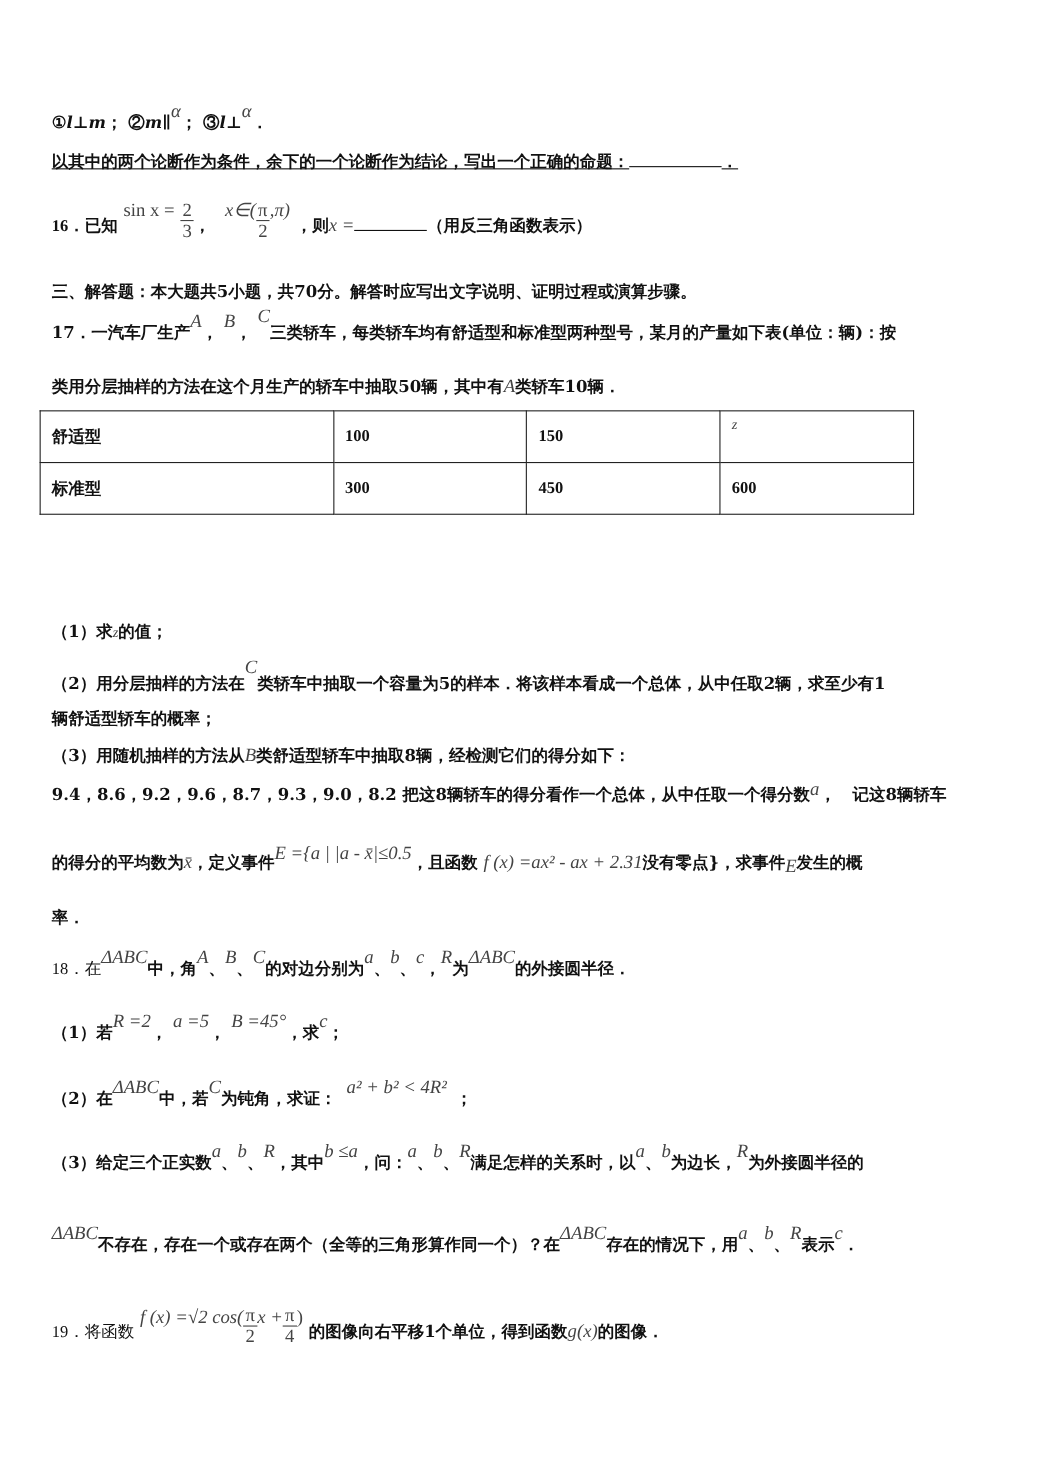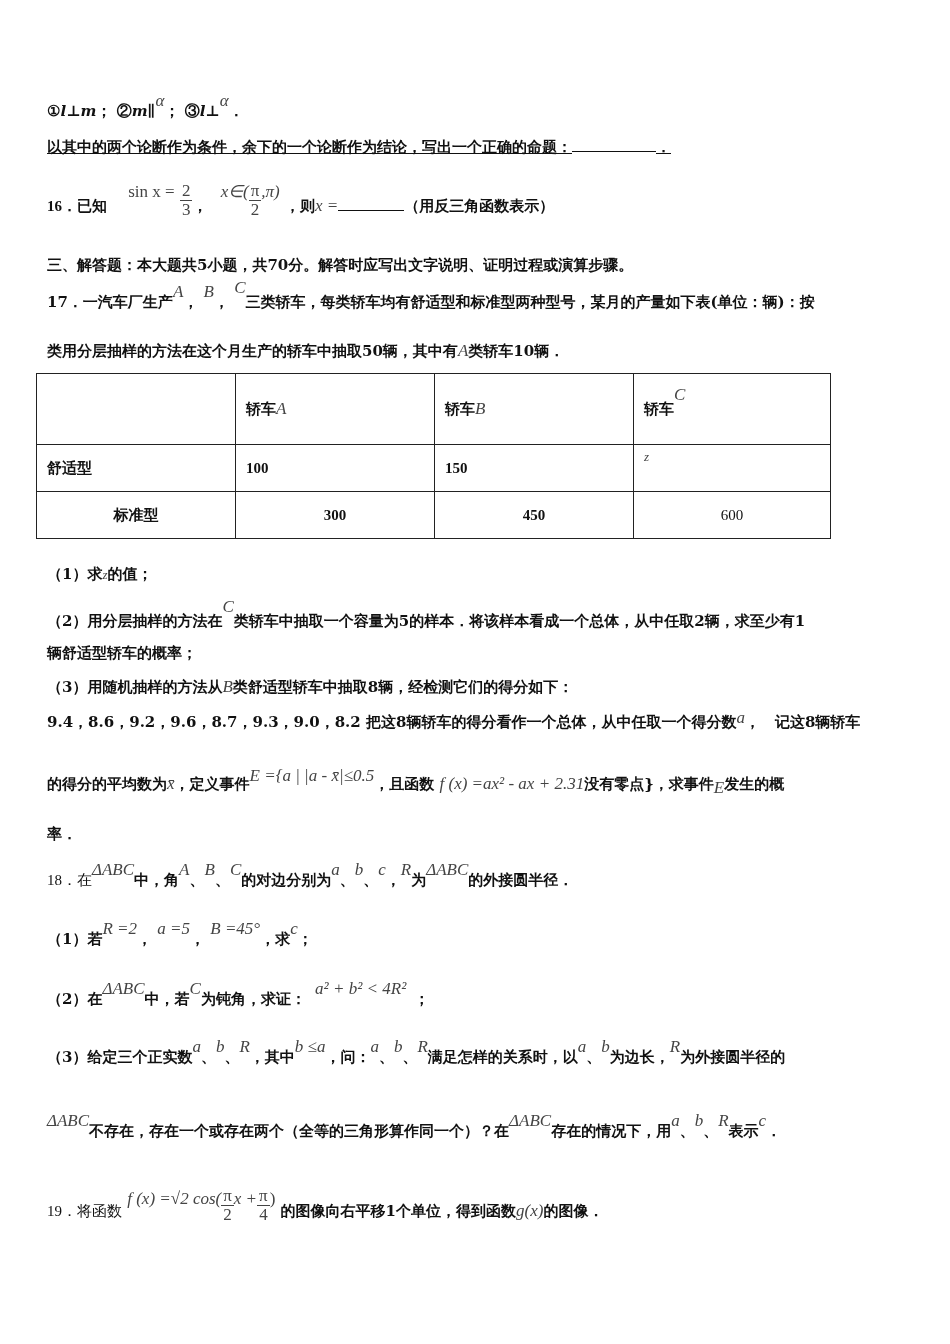--- a/index.html
+++ b/index.html
@@ -11,72 +11,66 @@
   .sup{position:relative;top:-10px;}
   .num{font-family:"Liberation Serif",serif;font-weight:normal;}
   .blank{display:inline-block;border-bottom:1.5px solid #111;height:14px;vertical-align:baseline;}
   .frac{display:inline-block;vertical-align:middle;text-align:center;font-family:"Liberation Serif",serif;font-weight:normal;color:#444;font-size:17px;line-height:18px;}
   .frac .t{display:block;border-bottom:1px solid #444;padding:0 2px;}
   .frac .b{display:block;}
   table.data{position:absolute;left:36px;top:373px;border-collapse:collapse;width:795px;}
   table.data td{border:1.5px solid #222;font-size:15px;font-weight:bold;padding:0 10px;vertical-align:middle;}
   .r0 td{height:70px;}
   .r1 td{height:46px;}
-  .r2 td{height:46px;text-align:center;}
+  .r2 td{height:46px;}
 </style>
 </head>
 <body>
 
 <div class="ln" style="top:101px;">
   <span>①</span><i>l⊥m</i><span>；</span>
   <span>②</span><i>m∥</i><span class="m sup">α</span><span>；</span>
   <span>③</span><i>l⊥</i><span class="m sup">α</span><span>．</span>
 </div>
 <div class="ln" style="top:137px;text-decoration:underline;">
   <span>以其中的两个论断作为条件，余下的一个论断作为结论，写出一个正确的命题：</span><span class="blank" style="width:84px;"></span><span>．</span>
 </div>
 
 <div class="ln" style="top:188px;">
   <span class="num" style="font-weight:bold;">16．已知</span>
-  <span class="mu" style="position:relative;top:-14px;margin-left:16px;">sin x =</span>
+  <span class="mu" style="position:relative;top:-14px;">sin x =</span>
   <span class="frac" style="position:relative;top:-6px;"><span class="t">2</span><span class="b">3</span></span><span>，</span>
   <span class="m" style="position:relative;top:-14px;margin-left:8px;">x∈(</span><span class="frac" style="position:relative;top:-6px;"><span class="t">π</span><span class="b">2</span></span><span class="m" style="position:relative;top:-14px;">,π)</span>
   <span>，则</span><span class="m">x =</span><span class="blank" style="width:66px;"></span><span>（用反三角函数表示）</span>
 </div>
 
 <div class="ln" style="top:255px;">三、解答题：本大题共5小题，共70分。解答时应写出文字说明、证明过程或演算步骤。</div>
 
 <div class="ln" style="top:292px;">
   <span>17．一汽车厂生产</span><span class="m sup">A</span><span>，</span>
   <span class="m sup">B</span><span>，</span>
   <span class="m sup" style="top:-14px;">C</span><span>三类轿车，每类轿车均有舒适型和标准型两种型号，某月的产量如下表(单位：辆)：按</span>
 </div>
 <div class="ln" style="top:341px;">
   <span>类用分层抽样的方法在这个月生产的轿车中抽取50辆，其中有</span><span class="m">A</span><span>类轿车10辆．</span>
 </div>
 
 <table class="data">
   <tbody>
-      <tr class="r0">
-    <td style="width:178px;"></td>
-    <td style="width:178px;"><span>轿车</span><span class="m">A</span></td>
-    <td style="width:178px;"><span>轿车</span><span class="m">B</span></td>
-    <td><span>轿车</span><span class="m sup" style="top:-14px;">C</span></td>
-  </tr>
   <tr class="r1">
     <td>舒适型</td>
     <td class="num" style="font-weight:bold;">100</td>
     <td class="num" style="font-weight:bold;">150</td>
     <td><span class="m" style="font-size:13px;position:relative;top:-12px;">z</span></td>
   </tr>
   <tr class="r2">
     <td>标准型</td>
     <td class="num" style="font-weight:bold;">300</td>
     <td class="num" style="font-weight:bold;">450</td>
-    <td class="num" style="font-weight:normal;">600</td>
+    <td class="num" style="font-weight:bold;">600</td>
   </tr>
 </tbody>
   </table>
 
 <div class="ln" style="top:545px;margin-top:19px;">
   <span>（1）求</span><span class="m" style="font-size:13px;">z</span><span>的值；</span>
 </div>
 <div class="ln" style="top:611px;">
   <span>（2）用分层抽样的方法在</span><span class="m sup" style="top:-14px;">C</span><span>类轿车中抽取一个容量为5的样本．将该样本看成一个总体，从中任取2辆，求至少有1</span>
 </div>

